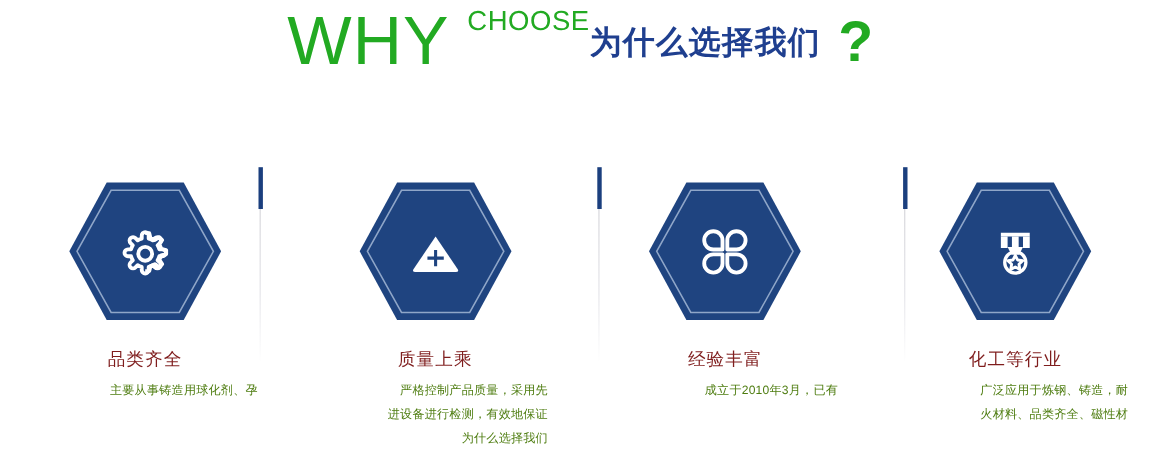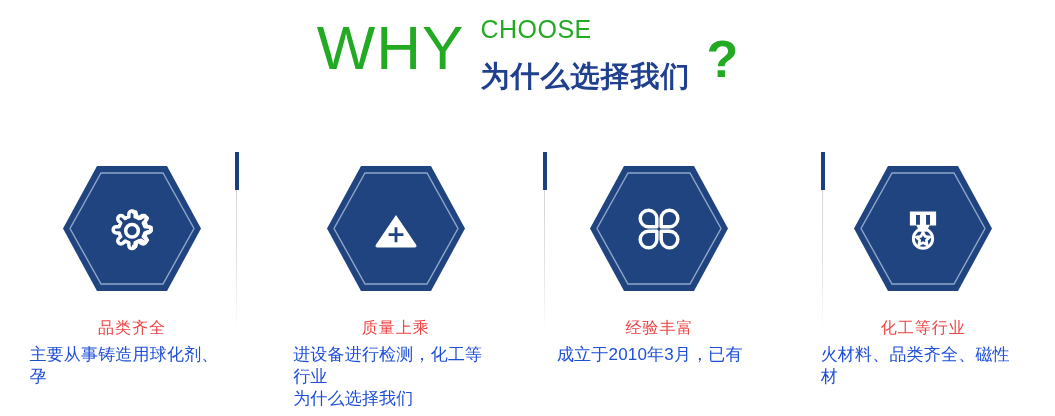--- a/index.html
+++ b/index.html
@@ -26,33 +26,34 @@
     top: 0;
     width: 1055px;
     height: 92px;
     display: flex;
     justify-content: center;
     align-items: flex-start;
   }
   .heading-inner {
     display: flex;
     align-items: flex-start;
-    padding-top: 14px;
+    padding-top: 4px;
+    text-align: center;
   }
   .hd-why {
     color: #22aa22;
     font-size: 62px;
     line-height: 68px;
     font-weight: 400;
     letter-spacing: 1px;
     font-family: "Liberation Sans", "DejaVu Sans", sans-serif;
   }
   .hd-stack {
     display: flex;
-    flex-direction: column;
+    flex-direction: row;
     justify-content: flex-start;
     margin-left: 16px;
     padding-top: 2px;
   }
   .hd-choose {
     color: #22aa22;
     font-size: 25px;
     line-height: 27px;
     font-weight: 400;
     letter-spacing: 0.5px;
@@ -109,32 +110,32 @@
   .icon-svg {
     position: absolute;
     left: 50%;
     top: 50%;
     transform: translate(-50%, -50%);
     width: 56px;
     height: 56px;
   }
 
   .card-title {
-    color: #ef4444;
+    color: #7f1d1d;
     font-size: 16px;
     line-height: 20px;
     font-weight: 400;
     margin-top: 26px;
     letter-spacing: 1px;
   }
   .card-desc {
-    color: #1d4ed8;
-    font-size: 17px;
+    color: #4d7c0f;
+    font-size: 11px;
     line-height: 22px;
-    text-align: left;
+    text-align: right;
     margin-top: 6px;
     width: 205px;
     letter-spacing: 0.2px;
   }
 
   
   .divider {
     position: absolute;
     top: 0;
     width: 4px;
@@ -206,21 +207,22 @@
           <polygon points="35,1 105,1 139,63.5 105,126 35,126 1,63.5" fill="#1f4480"></polygon>
           <polygon points="39,8 101,8 132,63.5 101,119 39,119 8,63.5" fill="none" stroke="#8fa6c8" stroke-width="1.4"></polygon>
         </svg>
         <svg class="icon-svg" viewBox="0 0 64 64">
           <path d="M32 16 L55 50 Q56.5 53 53 53 L11 53 Q7.5 53 9 50 Z" fill="#ffffff"></path>
           <path d="M32 30 L32 47 M23.5 38.5 L40.5 38.5" stroke="#1f4480" stroke-width="3.2" stroke-linecap="butt"></path>
         </svg>
       </div>
       <div class="card-title">质量上乘</div>
       <div class="card-desc">
-        <div>进设备进行检测，化工等行业</div>
+        <div>严格控制产品质量，采用先</div>
+        <div>进设备进行检测，有效地保证</div>
         <div>为什么选择我们</div>
       </div>
     </div>
 
     <div class="card">
       <div class="hex-wrap">
         <svg class="hex" viewBox="0 0 140 127">
           <polygon points="35,1 105,1 139,63.5 105,126 35,126 1,63.5" fill="#1f4480"></polygon>
           <polygon points="39,8 101,8 132,63.5 101,119 39,119 8,63.5" fill="none" stroke="#8fa6c8" stroke-width="1.4"></polygon>
         </svg>
@@ -252,20 +254,21 @@
             <path d="M28.5 16 h7 v12 h-7 z"></path>
             <path d="M40 16 h7 v12 h-7 z"></path>
             <path d="M24 27 h16 l-4 8 h-8 z"></path>
           </g>
           <circle cx="32" cy="43" r="11" fill="none" stroke="#ffffff" stroke-width="3.4"></circle>
           <path d="M32 35.5 l2.35 4.9 5.35 0.72 -3.9 3.75 0.97 5.33 -4.77 -2.6 -4.77 2.6 0.97 -5.33 -3.9 -3.75 5.35 -0.72 z" fill="none" stroke="#ffffff" stroke-width="3" stroke-linejoin="round"></path>
         </svg>
       </div>
       <div class="card-title">化工等行业</div>
       <div class="card-desc">
+        <div>广泛应用于炼钢、铸造，耐</div>
         <div>火材料、品类齐全、磁性材</div>
       </div>
     </div>
 
     <div class="divider" id="divider-1">
       <div class="cap"></div>
       <div class="tail"></div>
     </div>
     <div class="divider" id="divider-2">
       <div class="cap"></div>

